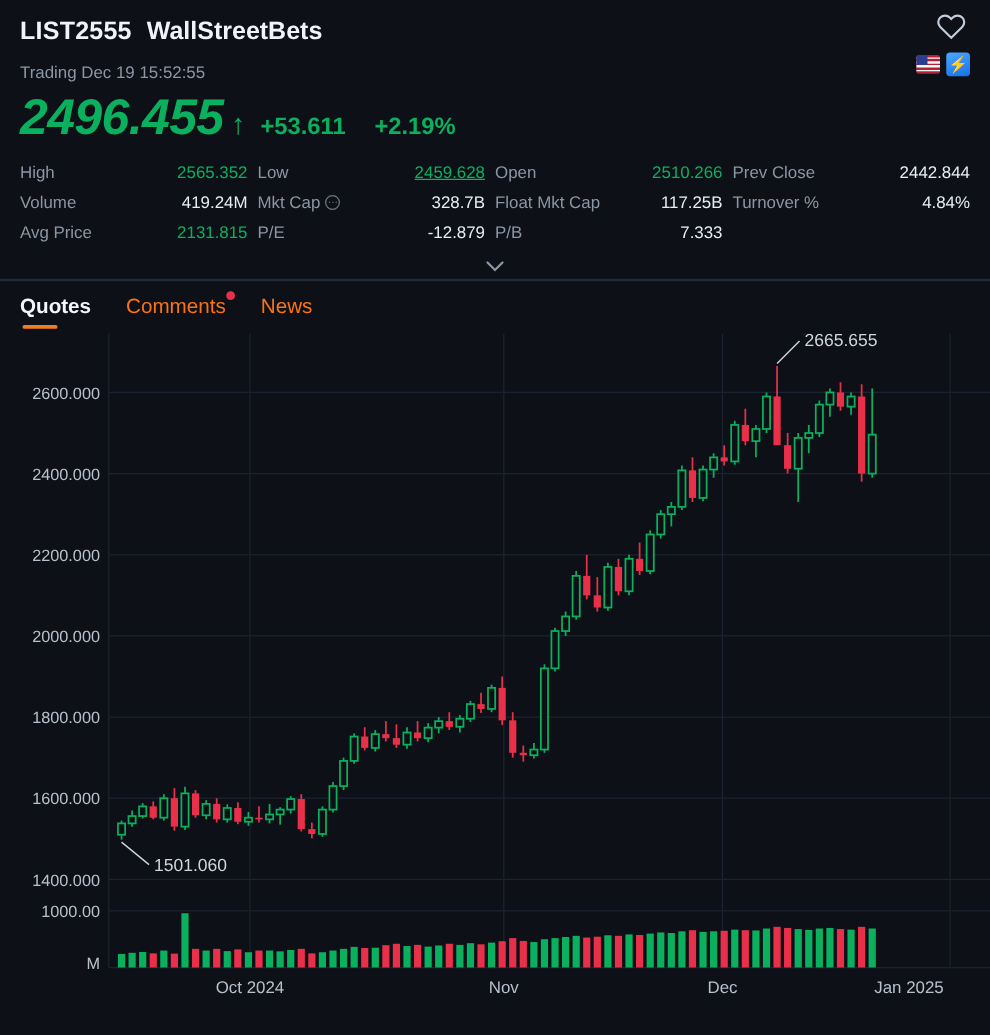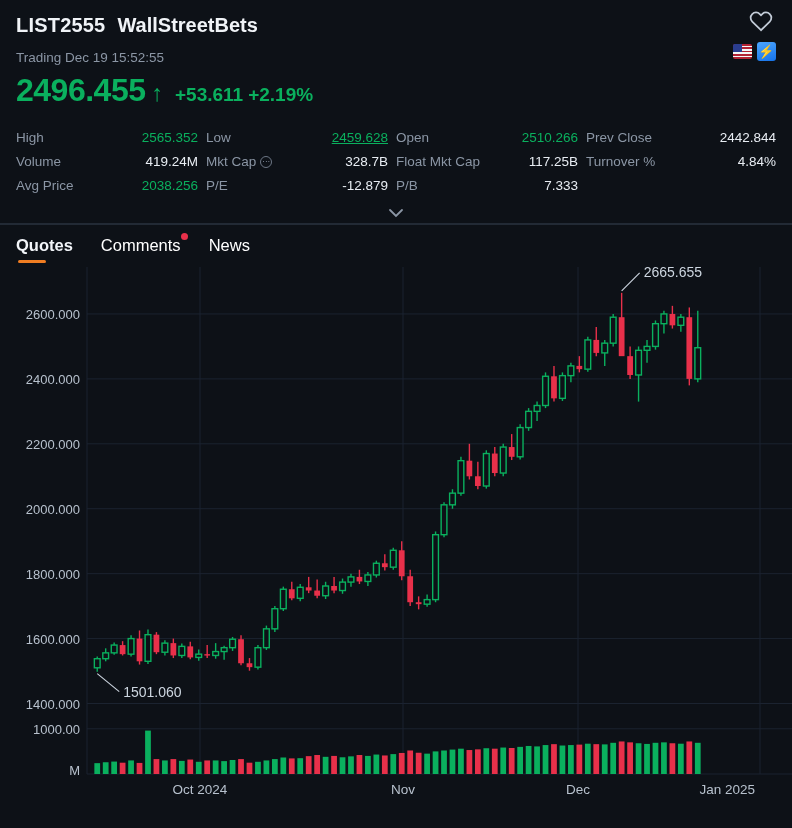--- a/index.html
+++ b/index.html
@@ -48,24 +48,24 @@
     width: 19px; height: 19px; border-radius: 3px;
     background: linear-gradient(160deg,#4da6ff,#1572e8);
     display: flex; align-items: center; justify-content: center;
     color: #fff; font-size: 13px; line-height: 1;
   }
 
   
   .price-row {
     display: flex; align-items: baseline; margin-top: 2px; height: 46px;
   }
-  .price-main { font-size: 32px; font-weight: bold; letter-spacing: -.5px; }
+  .price-main { font-size: 40px; font-weight: bold; letter-spacing: -.5px; font-style: italic; }
   .arrow-up { font-size: 23px; margin-left: 6px; font-weight: bold; }
   .price-chg { font-size: 19px; font-weight: bold; margin-left: 12px; }
-  .price-pct { font-size: 19px; font-weight: bold; margin-left: 5px; }
+  .price-pct { font-size: 19px; font-weight: bold; margin-left: 23px; }
 
   
   .stats {
     margin-top: 12px;
     display: grid;
     grid-template-columns: repeat(4, 1fr);
     row-gap: 9px;
   }
   .stat {
     display: flex; align-items: center; justify-content: space-between;
@@ -83,21 +83,21 @@
 
   .collapse {
     margin-top: 10px; height: 20px; display: flex;
     align-items: center; justify-content: center; cursor: pointer;
   }
   .divider { height: 2px; background: #222a35; width: 100%; }
 
   
   .tabs { display: flex; align-items: flex-end; padding: 4px 16px; height: 42px; }
   .tab {
-    position: relative; color: #ffffff; font-size: 16.5px;
+    position: relative; color: #f97316; font-size: 16.5px;
     margin-right: 28px; padding-bottom: 8px; cursor: pointer; white-space: nowrap;
   }
   .tab.active { color: #f2f5f9; font-weight: bold; }
   .tab.active::after {
     content: ''; position: absolute; left: 2px; bottom: 0;
     width: 28px; height: 3px; background: #f07d22; border-radius: 2px;
   }
   .dot-badge {
     position: absolute; right: -7px; top: -3px;
     width: 7px; height: 7px; border-radius: 50%; background: #e8304a;
@@ -176,21 +176,21 @@
       <div class="stat">
         <span class="stat-label">Float Mkt Cap</span>
         <span class="stat-value">117.25B</span>
       </div>
       <div class="stat">
         <span class="stat-label">Turnover %</span>
         <span class="stat-value">4.84%</span>
       </div>
       <div class="stat">
         <span class="stat-label">Avg Price</span>
-        <span class="stat-value green" style="color: rgb(10, 176, 94);">2038.256</span>
+        <span class="stat-value green" style="color: rgb(10, 176, 94);">2131.815</span>
       </div>
       <div class="stat">
         <span class="stat-label">P/E</span>
         <span class="stat-value">-12.879</span>
       </div>
       <div class="stat">
         <span class="stat-label">P/B</span>
         <span class="stat-value">7.333</span>
       </div>
     </div>

